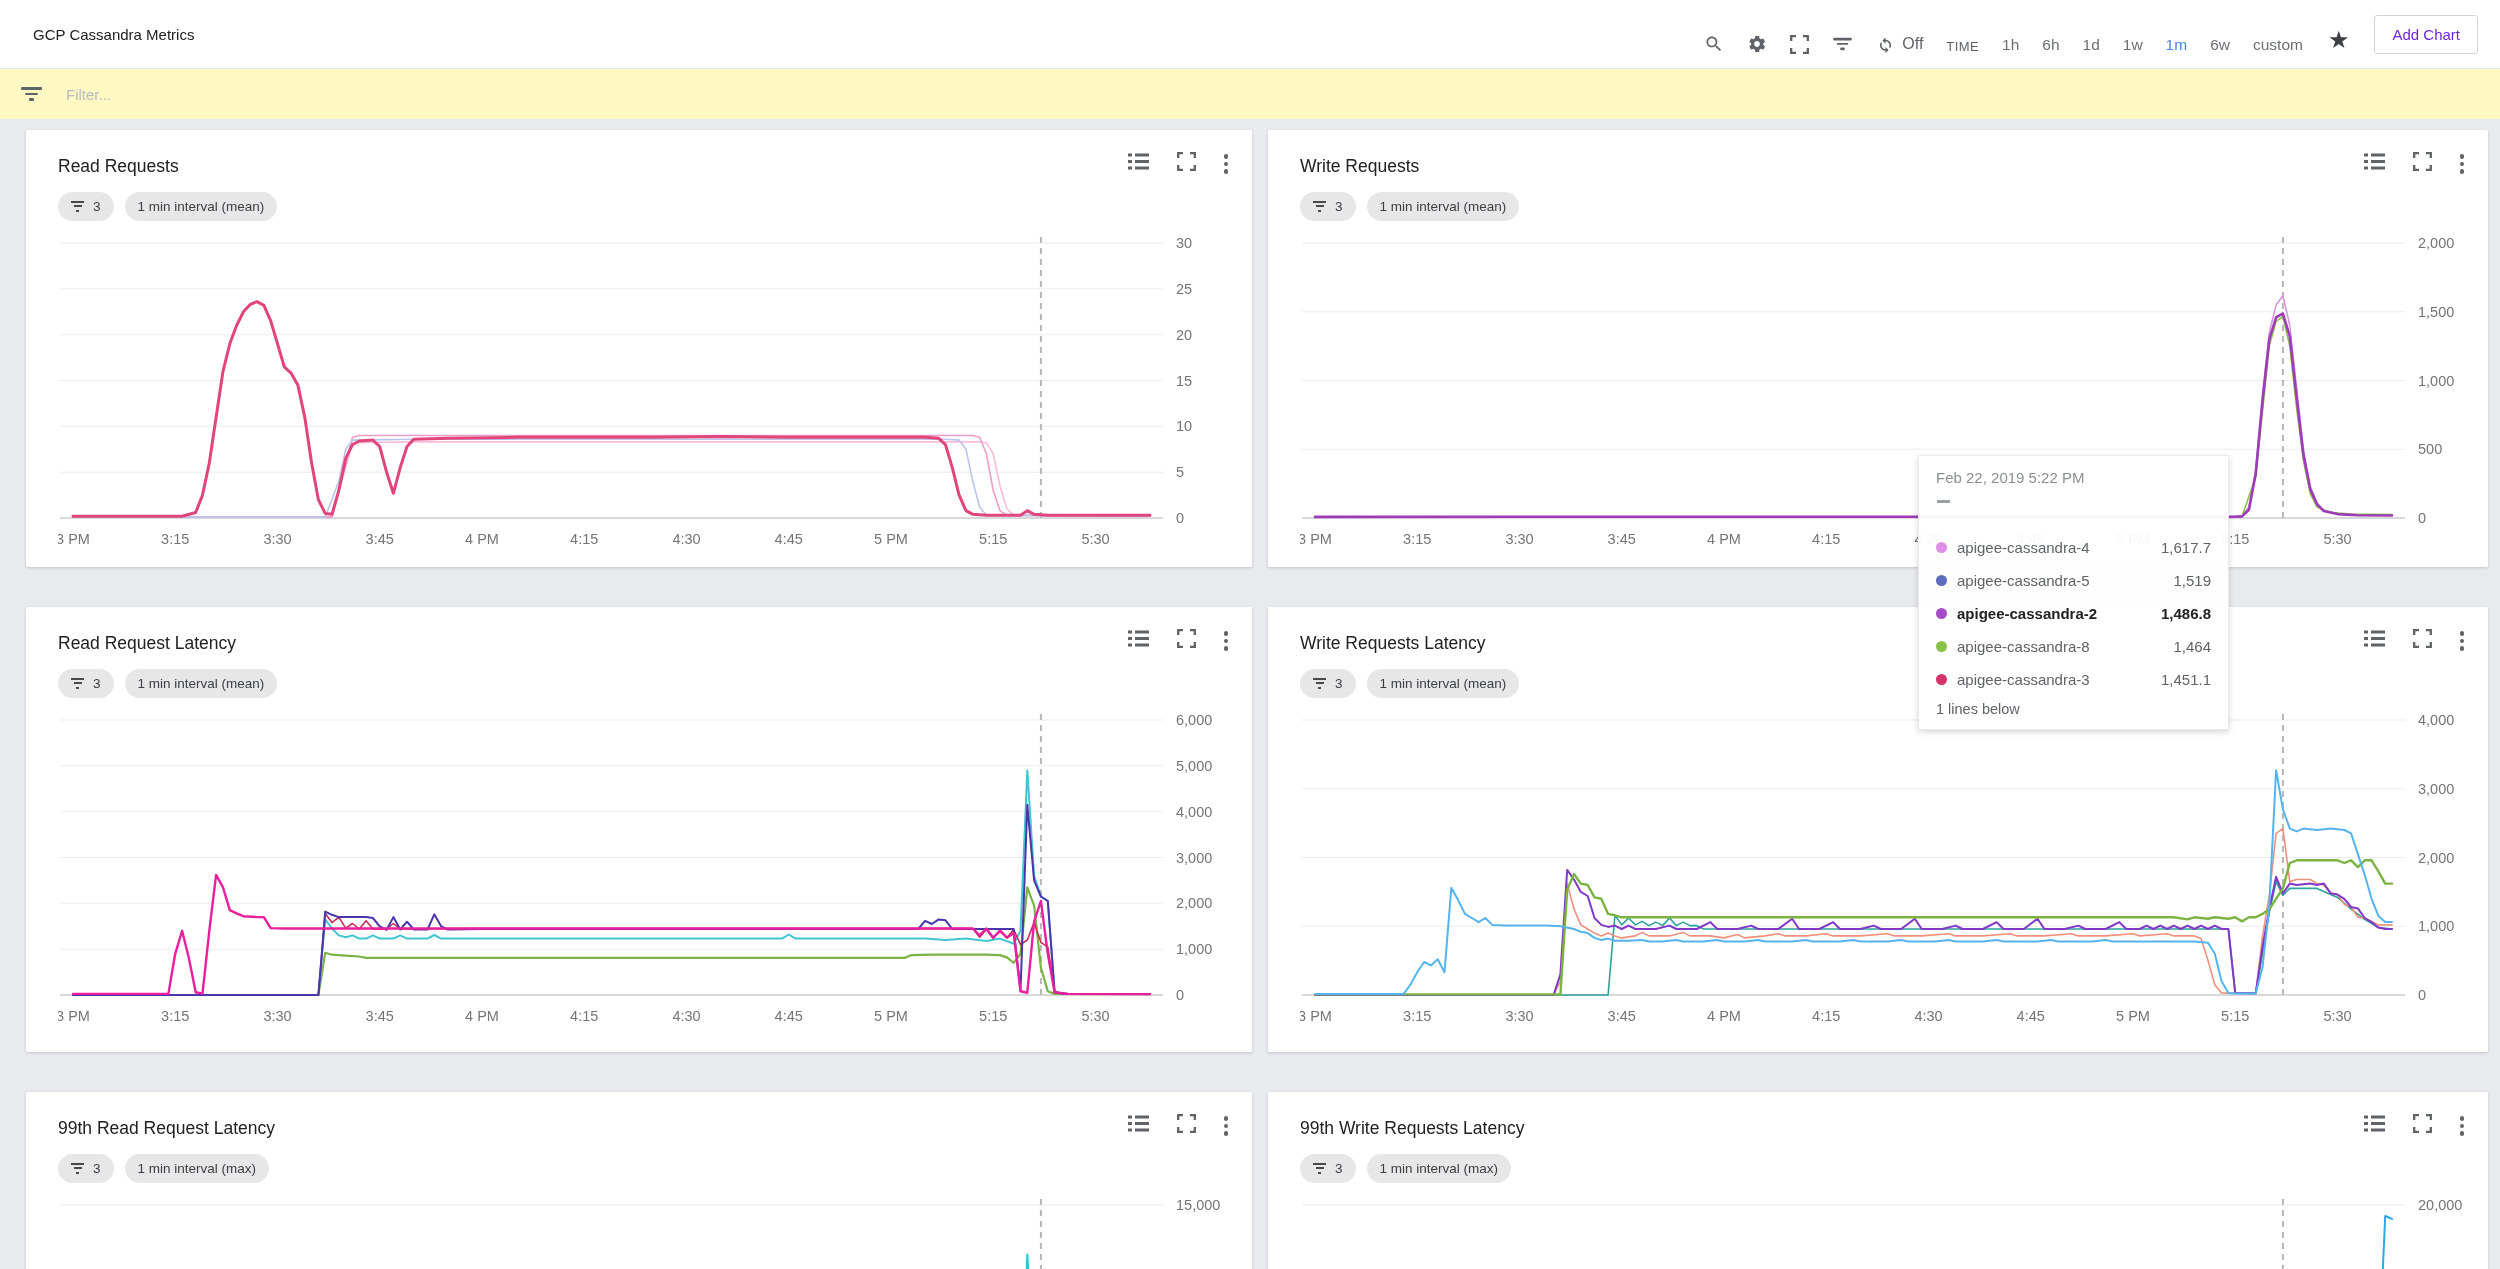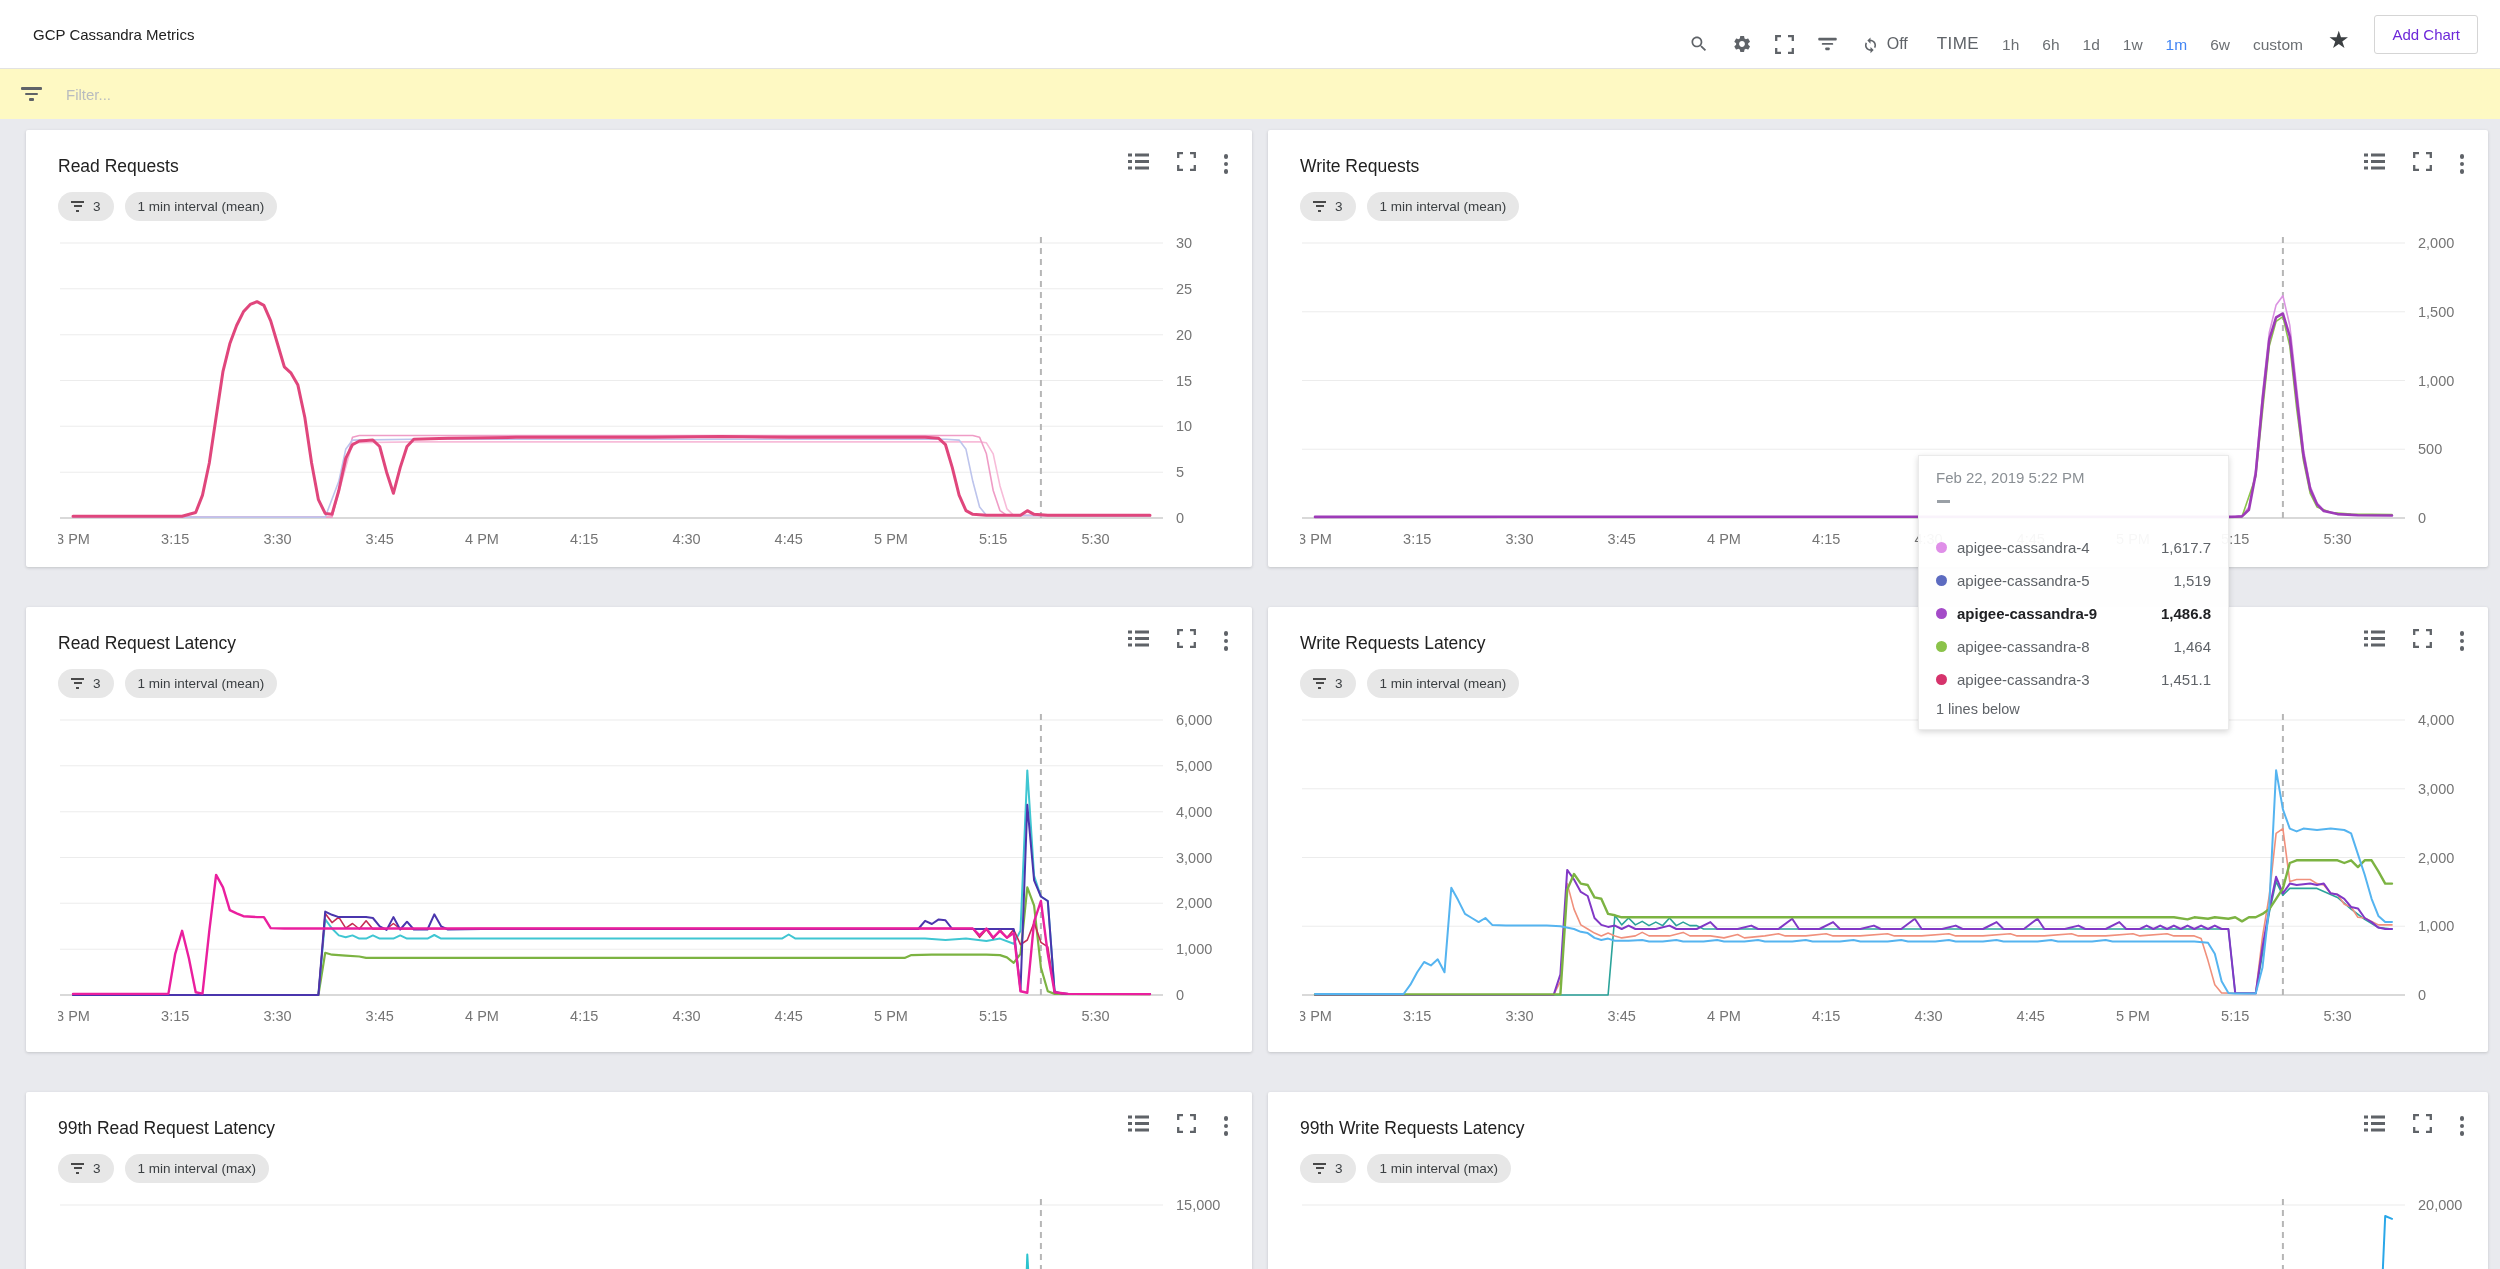--- a/index.html
+++ b/index.html
@@ -6,21 +6,21 @@
   html,body { width:2500px; height:1269px; overflow:hidden; }
   body { position:relative; background:#e9eaee; font-family:"Liberation Sans",sans-serif; }
 
   
   .topbar { height:69px; background:#fff; border-bottom:1px solid #e2e2e2;
             display:flex; align-items:center; padding:0 22px 0 33px; }
   .topbar-title { font-size:15px; color:#212121; }
   .topbar-right { margin-left:auto; display:flex; align-items:flex-end; gap:23px; }
   .tico { display:inline-flex; align-items:center; justify-content:center; color:#5f6368; cursor:pointer; }
   .off-group { display:flex; align-items:center; gap:7px; color:#5f6368; font-size:16px; }
-  .time-label { font-size:17px; color:#5f6368; letter-spacing:.4px; margin-left:6px; }
+  .time-label { font-size:13px; color:#5f6368; letter-spacing:.4px; }
   .trange { font-size:15.5px; color:#6b6f73; cursor:pointer; }
   .trange.active { color:var(--accent,#4285f4); }
   .star { font-size:24px; color:#3c4043; cursor:pointer; margin:0 2px; }
   .add-chart { background:#fff; border:1px solid #d5d5d5; border-radius:3px;
                padding:10px 17px; font-size:15px; color:#6d28d9; cursor:pointer;
                font-family:"Liberation Sans",sans-serif; }
 
   
   .filterbar { height:50px; background:#fef9c3; display:flex; align-items:center;
                padding-left:21px; gap:24px; }
@@ -556,21 +556,21 @@
     <span class="tt-name">apigee-cassandra-4</span>
     <span class="tt-val">1,617.7</span>
   </div>
   <div class="tt-row">
     <span class="tt-dot" style="background: rgb(92, 107, 192);"></span>
     <span class="tt-name">apigee-cassandra-5</span>
     <span class="tt-val">1,519</span>
   </div>
   <div class="tt-row bold">
     <span class="tt-dot" style="background: rgb(164, 75, 200);"></span>
-    <span class="tt-name">apigee-cassandra-9</span>
+    <span class="tt-name">apigee-cassandra-2</span>
     <span class="tt-val">1,486.8</span>
   </div>
   <div class="tt-row">
     <span class="tt-dot" style="background: rgb(139, 195, 74);"></span>
     <span class="tt-name">apigee-cassandra-8</span>
     <span class="tt-val">1,464</span>
   </div>
   <div class="tt-row">
     <span class="tt-dot" style="background: rgb(214, 51, 108);"></span>
     <span class="tt-name">apigee-cassandra-3</span>

